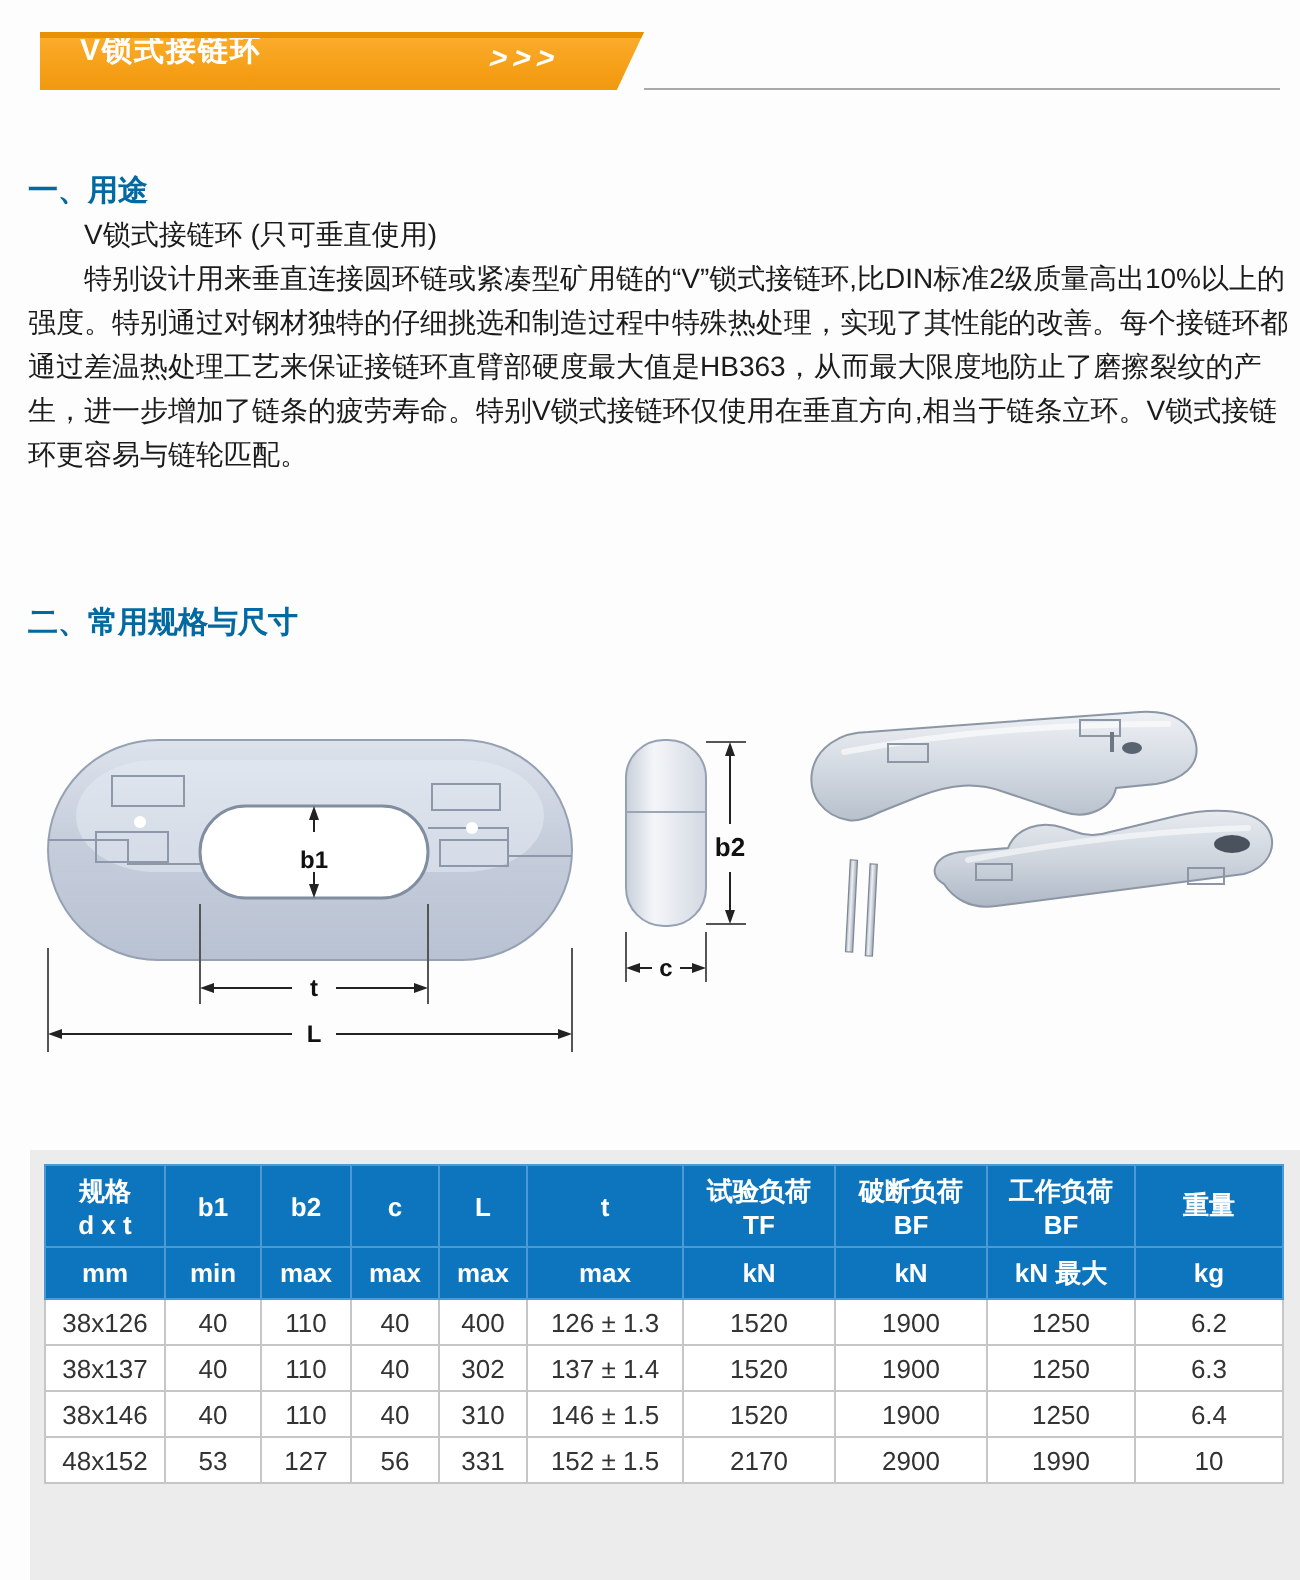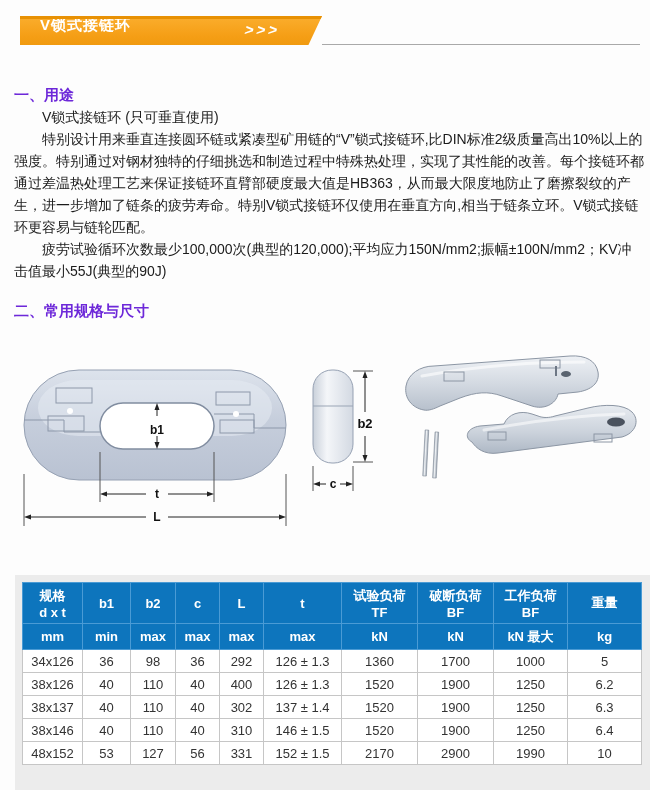--- a/index.html
+++ b/index.html
@@ -22,21 +22,21 @@
   .logo-arc{position:absolute;left:2px;top:-8px;width:200px;height:80px;pointer-events:none;}
   .logo-text{position:absolute;left:6px;top:2px;font-size:40px;font-weight:bold;
     color:rgba(246,160,30,0.5);letter-spacing:0px;line-height:54px;}
   .logo-suffix{font-size:22px;font-weight:bold;}
   .logo-bubble{position:absolute;left:140px;top:-6px;background:#9cc93e;color:#fff;
     font-size:12px;padding:2px 9px;border-radius:9px;white-space:nowrap;}
   .logo-bubble::after{content:"";position:absolute;left:8px;bottom:-5px;width:0;height:0;
     border-left:7px solid transparent;border-right:2px solid transparent;border-top:6px solid #9cc93e;}
 
   
-  .sec-heading{position:absolute;left:14px;margin:0;font-size:15px;font-weight:bold;color:#6d28d9;z-index:2;}
+  .sec-heading{position:absolute;left:14px;margin:0;font-size:15px;font-weight:bold;color:#0369a1;z-index:2;}
   #h-usage{top:86px;}
   #h-specs{top:302px;}
   .paras{position:absolute;left:14px;top:106px;width:630px;font-size:14px;line-height:22px;color:#1b1b1b;z-index:2;}
   .paras p{margin:0;text-indent:2em;}
 
   
   .diagrams{position:absolute;left:0;top:338px;width:650px;height:232px;}
   .svg-front{position:absolute;left:8px;top:18px;}
   .svg-side{position:absolute;left:303px;top:16px;}
   .svg-3d{position:absolute;left:388px;top:8px;}
@@ -63,21 +63,20 @@
     <span class="banner-title">V锁式接链环</span>
     <span class="banner-arrows">&gt;&gt;&gt;</span>
   </div>
   <div class="top-line"></div>
 
 
   <h3 class="sec-heading" id="h-usage">一、用途</h3>
   <div class="paras">
     <p>V锁式接链环 (只可垂直使用)</p>
     <p>特别设计用来垂直连接圆环链或紧凑型矿用链的“V”锁式接链环,比DIN标准2级质量高出10%以上的强度。特别通过对钢材独特的仔细挑选和制造过程中特殊热处理，实现了其性能的改善。每个接链环都通过差温热处理工艺来保证接链环直臂部硬度最大值是HB363，从而最大限度地防止了磨擦裂纹的产生，进一步增加了链条的疲劳寿命。特别V锁式接链环仅使用在垂直方向,相当于链条立环。V锁式接链环更容易与链轮匹配。</p>
-    <p>疲劳试验循环次数最少100,000次(典型的120,000);平均应力150N/mm2;振幅±100N/mm2；KV冲击值最小55J(典型的90J)</p>
   </div>
 
   <h3 class="sec-heading" id="h-specs">二、常用规格与尺寸</h3>
 
   <div class="diagrams">
 
     <svg class="svg-front" width="292" height="200" viewBox="0 0 292 200">
       <defs>
         <linearGradient id="gBody" x1="0" y1="0" x2="0" y2="1">
           <stop offset="0" stop-color="#dde3ec"></stop>
@@ -236,32 +235,20 @@
           <th>max</th>
           <th>max</th>
           <th>kN</th>
           <th>kN</th>
           <th>kN 最大</th>
           <th>kg</th>
         </tr>
       </thead>
       <tbody>
         <tr>
-          <td>34x126</td>
-          <td>36</td>
-          <td>98</td>
-          <td>36</td>
-          <td>292</td>
-          <td>126 ± 1.3</td>
-          <td>1360</td>
-          <td>1700</td>
-          <td>1000</td>
-          <td>5</td>
-        </tr>
-        <tr>
           <td>38x126</td>
           <td>40</td>
           <td>110</td>
           <td>40</td>
           <td>400</td>
           <td>126 ± 1.3</td>
           <td>1520</td>
           <td>1900</td>
           <td>1250</td>
           <td>6.2</td>

